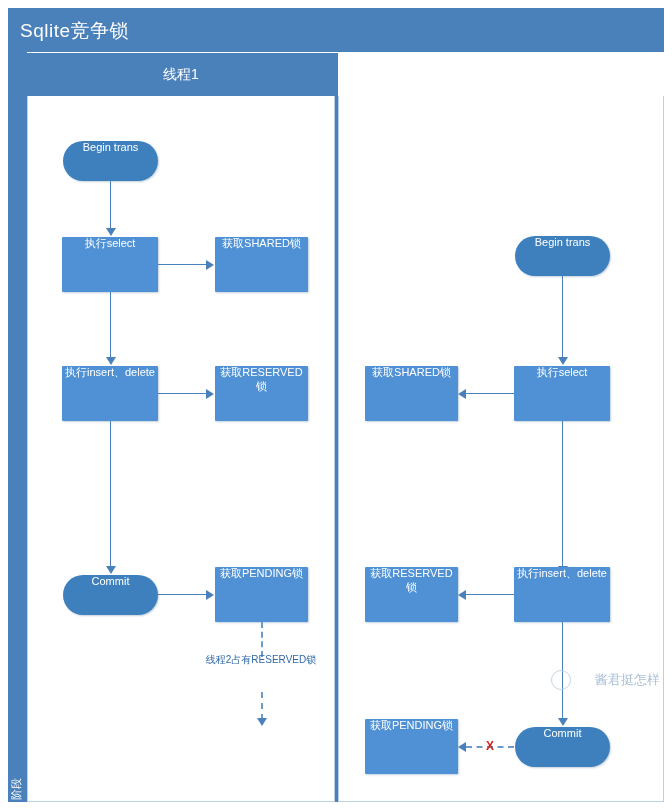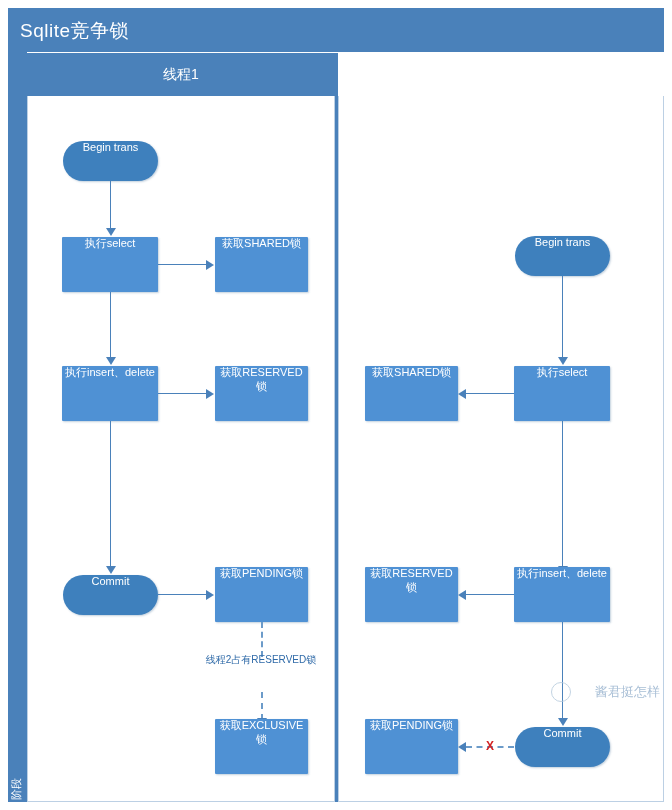--- a/index.html
+++ b/index.html
@@ -54,21 +54,21 @@
   .dash.v{position:absolute;width:0;border-left:2px dashed #6c9bc9;}
   .dash.h{position:absolute;height:0;border-top:2px dashed #6c9bc9;}
 
   .note{position:absolute;color:#2f6aa8;font-size:10px;text-align:center;
         line-height:1.5;white-space:nowrap;}
 
   .x-mark{position:absolute;color:#d42222;font-size:12px;font-weight:bold;
           font-family:"Liberation Sans",sans-serif;}
 
   
-  .watermark{position:absolute;right:12px;bottom:0;display:flex;align-items:center;
+  .watermark{position:absolute;right:12px;bottom:12px;display:flex;align-items:center;
              gap:24px;color:#9ab4cf;font-size:13px;opacity:.85;}
   .wm-icon{width:18px;height:18px;border:1.5px solid #b8ccdd;border-radius:50%;
            display:inline-block;}
 </style>
 </head>
 <body>
 
 <div id="diagram">
 
   <div class="title-bar">
@@ -133,23 +133,20 @@
     <span>获取PENDING锁</span>
   </div>
 
   <div class="dash v" style="left:261px;top:622px;height:35px;"></div>
   <div class="note" style="left:181px;top:652px;width:160px;">
     <div>线程2占有RESERVED锁</div>
   </div>
   <div class="dash v" style="left:261px;top:692px;height:28px;"></div>
   <div class="arrow down" style="left:257px;top:718px;"></div>
 
-  <div class="node rect" style="left:215px;top:719px;width:93px;height:55px;">
-    <span>获取EXCLUSIVE锁</span>
-  </div>
 
   <div class="node pill" style="left:515px;top:236px;width:95px;height:40px;">
     <span>Begin trans</span>
   </div>
 
   <div class="conn v" style="left:562px;top:276px;height:82px;"></div>
   <div class="arrow down" style="left:558px;top:357px;"></div>
 
   <div class="node rect" style="left:514px;top:366px;width:96px;height:55px;">
     <span>执行select</span>

